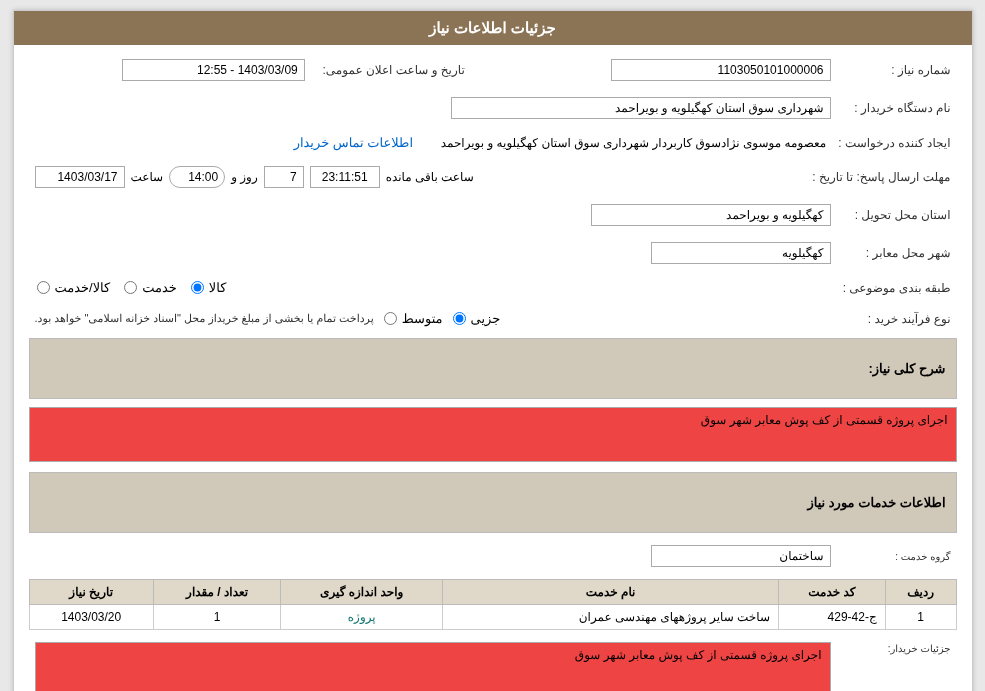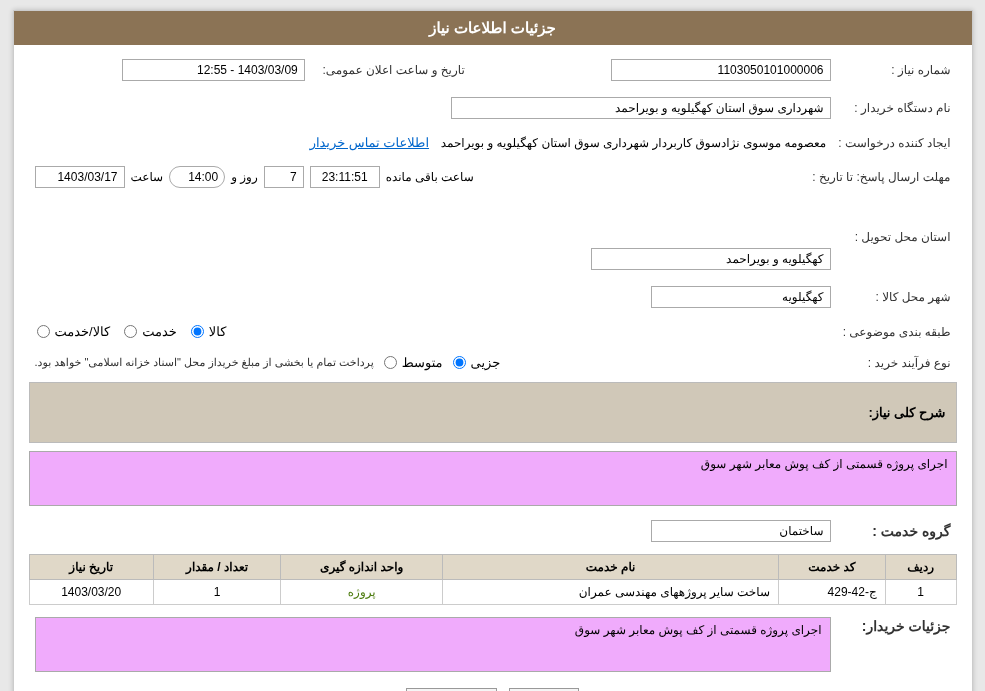--- a/index.html
+++ b/index.html
@@ -56,21 +56,20 @@
       padding: 3px 6px;
       font-size: 12px;
       font-family: Tahoma, Arial, sans-serif;
       direction: rtl;
       display: inline-block;
     }
     .input-wide { width: 220px; }
     .input-medium { width: 183px; }
     .link-blue {
       color: #0066cc;
-      text-decoration: underline;
       cursor: pointer;
     }
     .inline-fields {
       display: flex;
       align-items: center;
       gap: 6px;
       flex-direction: row-reverse;
     }
     .inline-label {
       font-size: 12px;
@@ -107,21 +106,21 @@
       background: #d0c8b8;
       border: 1px solid #bbb;
       padding: 22px 10px;
       font-weight: bold;
       font-size: 13px;
       margin: 8px 0;
       text-align: right;
     }
     .description-box {
       border: 1px solid #aaa;
-      background: #f0abfc;
+      background: #ef4444;
       min-height: 55px;
       padding: 5px 8px;
       font-size: 12px;
       font-family: Tahoma, Arial, sans-serif;
       direction: rtl;
       text-align: right;
       width: 100%;
     }
     .data-table {
       width: 100%;
@@ -135,21 +134,21 @@
       padding: 5px 8px;
       text-align: center;
       font-weight: bold;
     }
     .data-table td {
       border: 1px solid #ccc;
       padding: 5px 8px;
       text-align: center;
     }
     .data-table tr:nth-child(even) td { background: #f8f8f8; }
-    .link-cell { color: #4d7c0f; cursor: pointer; }
+    .link-cell { color: #0f766e; cursor: pointer; }
     .service-row td:nth-child(2) { text-align: right; }
     .button-row {
       display: flex;
       justify-content: center;
       gap: 12px;
       margin-top: 12px;
       padding-bottom: 15px;
     }
     .btn {
       padding: 16px 22px;
@@ -158,21 +157,21 @@
       cursor: pointer;
       border: 1px solid #999;
       background: #f0f0f0;
     }
     .btn-back { background: #f5f5f5; }
     .btn-print { background: #f5f5f5; }
     .note-text {
       font-size: 11px;
       color: #333;
     }
-    .bold-label { font-weight: bold; font-size: 14px; }
+    .bold-label { font-weight: normal; font-size: 10px; }
   </style>
 </head>
 <body>
 
 <div class="main-container">
 
   <div class="page-header">
     <span>جزئیات اطلاعات نیاز</span>
   </div>
 
@@ -203,21 +202,21 @@
         </td>
       </tr>
     </tbody>
       </table>
 
     <table class="form-table">
       <tbody>
           <tr>
         <td class="label-cell">ایجاد کننده درخواست :</td>
         <td class="value-cell">
-          <span style="font-size:12px;margin-left:8px;">معصومه موسوی نژادسوق کاربردار شهرداری سوق استان کهگیلویه و بویراحمد</span>
+          <span style="font-size:12px;margin-left:24px;">معصومه موسوی نژادسوق کاربردار شهرداری سوق استان کهگیلویه و بویراحمد</span>
           <span class="link-blue">اطلاعات تماس خریدار</span>
         </td>
       </tr>
     </tbody>
       </table>
 
     <table class="form-table">
       <tbody>
           <tr>
         <td class="label-cell" style="width:150px;">مهلت ارسال پاسخ: تا تاریخ :</td>
@@ -234,30 +233,30 @@
         </td>
       </tr>
     </tbody>
       </table>
 
     <table class="form-table">
       <tbody>
           <tr>
         <td class="label-cell">استان محل تحویل :</td>
         <td class="value-cell">
-          <span class="input-box" style="width:240px;margin-top:44px;">کهگیلویه و بویراحمد</span>
-        </td>
-      </tr>
-    </tbody>
-      </table>
-
-    <table class="form-table">
-      <tbody>
-          <tr>
-        <td class="label-cell">شهر محل کالا :</td>
+          <span class="input-box" style="width:240px;">کهگیلویه و بویراحمد</span>
+        </td>
+      </tr>
+    </tbody>
+      </table>
+
+    <table class="form-table">
+      <tbody>
+          <tr>
+        <td class="label-cell">شهر محل معابر :</td>
         <td class="value-cell">
           <span class="input-box" style="width:180px;">کهگیلویه</span>
         </td>
       </tr>
     </tbody>
       </table>
 
     <table class="form-table">
       <tbody>
           <tr>
@@ -303,20 +302,23 @@
     </tbody>
       </table>
 
     <div class="section-divider">
       <span>شرح کلی نیاز:</span>
     </div>
     <div style="margin-bottom:10px; position:relative;">
       <div class="description-box">اجرای پروژه  قسمتی از کف پوش معابر شهر سوق</div>
     </div>
 
+    <div class="section-divider">
+      <span>اطلاعات خدمات مورد نیاز</span>
+    </div>
 
     <table class="form-table">
       <tbody>
           <tr>
         <td class="label-cell bold-label">گروه خدمت :</td>
         <td class="value-cell">
           <span class="input-box" style="width:180px;">ساختمان</span>
         </td>
       </tr>
     </tbody>

